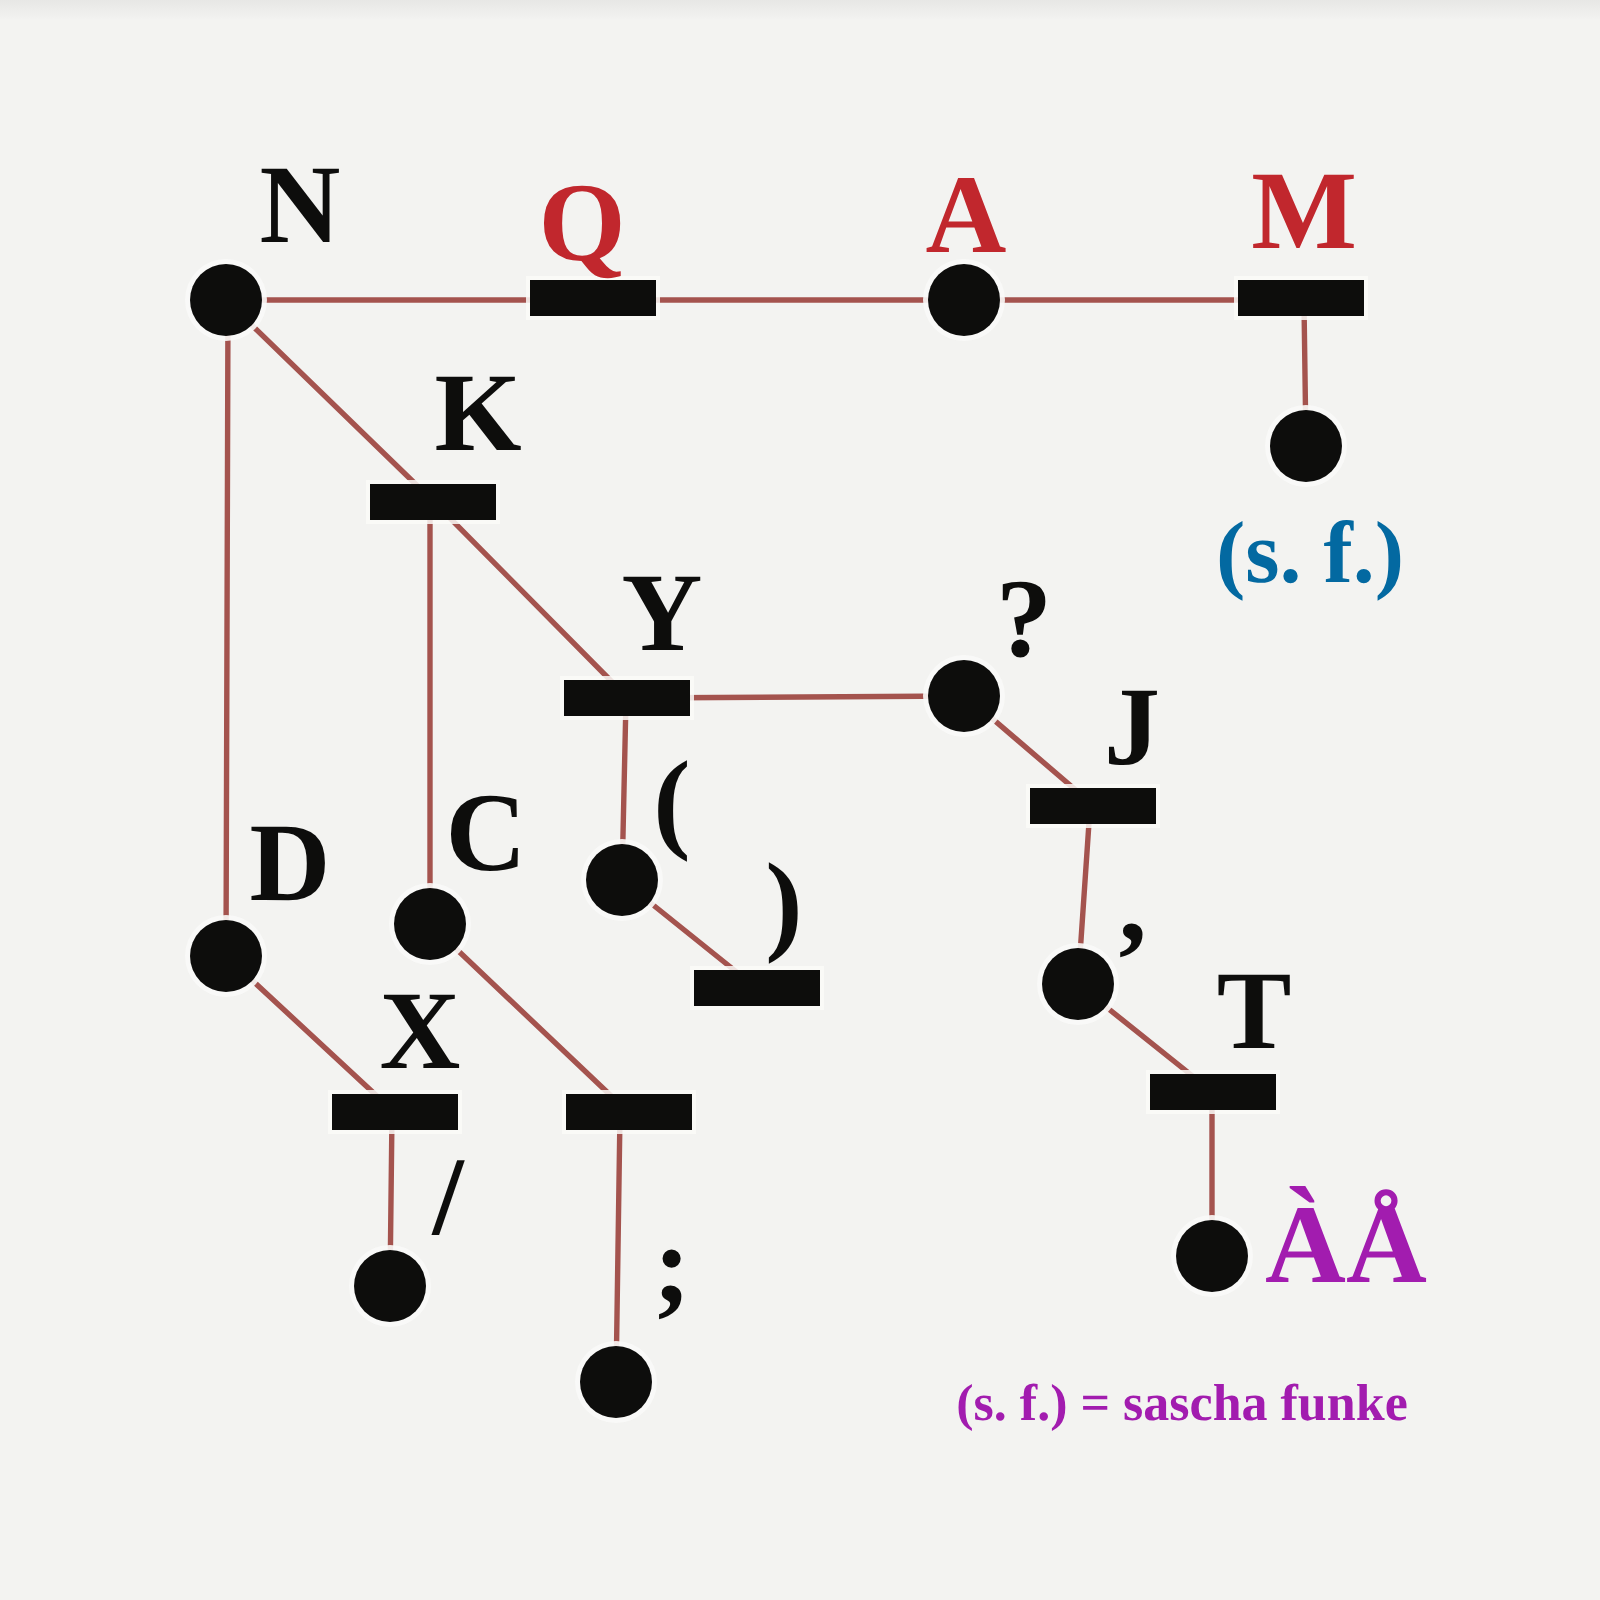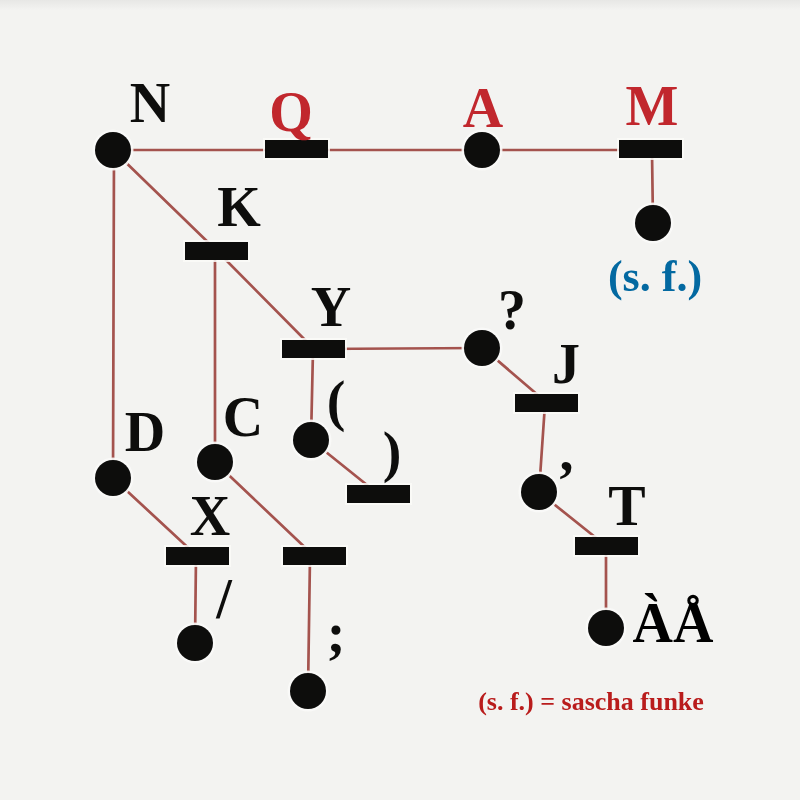--- a/index.html
+++ b/index.html
@@ -111,17 +111,17 @@
       <span class="lbl" style="left: 512px; top: 310px; font-size: 56px; color: rgb(13, 13, 12);">?</span>
       <span class="lbl" style="left: 566px; top: 364px; font-size: 56px; color: rgb(13, 13, 12);">J</span>
       <span class="lbl" style="left: 336px; top: 401px; font-size: 56px; color: rgb(13, 13, 12);">(</span>
       <span class="lbl" style="left: 243px; top: 417px; font-size: 56px; color: rgb(13, 13, 12);">C</span>
       <span class="lbl" style="left: 145px; top: 432px; font-size: 56px; color: rgb(13, 13, 12);">D</span>
       <span class="lbl" style="left: 392px; top: 452px; font-size: 56px; color: rgb(13, 13, 12);">)</span>
       <span class="lbl" style="left: 566px; top: 481px; font-size: 56px; color: rgb(13, 13, 12);">’</span>
       <span class="lbl" style="left: 627px; top: 506px; font-size: 56px; color: rgb(13, 13, 12);">T</span>
       <span class="lbl" style="left: 210px; top: 516px; font-size: 56px; color: rgb(13, 13, 12);">X</span>
       <span class="lbl" style="left: 224px; top: 599px; font-size: 56px; color: rgb(13, 13, 12);">/</span>
-      <span class="lbl" style="left: 673px; top: 623px; font-size: 56px; color: #000000;">ÀÅ</span>
+      <span class="lbl" style="left: 673px; top: 623px; font-size: 56px; color: #a21caf;">ÀÅ</span>
       <span class="lbl" style="left: 336px; top: 633px; font-size: 56px; color: rgb(13, 13, 12);">;</span>
-      <span class="lbl" style="left: 591px; top: 702px; font-size: 26px; color: #b91c1c;">(s. f.) = sascha funke</span>
+      <span class="lbl" style="left: 591px; top: 702px; font-size: 26px; color: #a21caf;">(s. f.) = sascha funke</span>
     </div>
 </div>
 
 </body></html>

